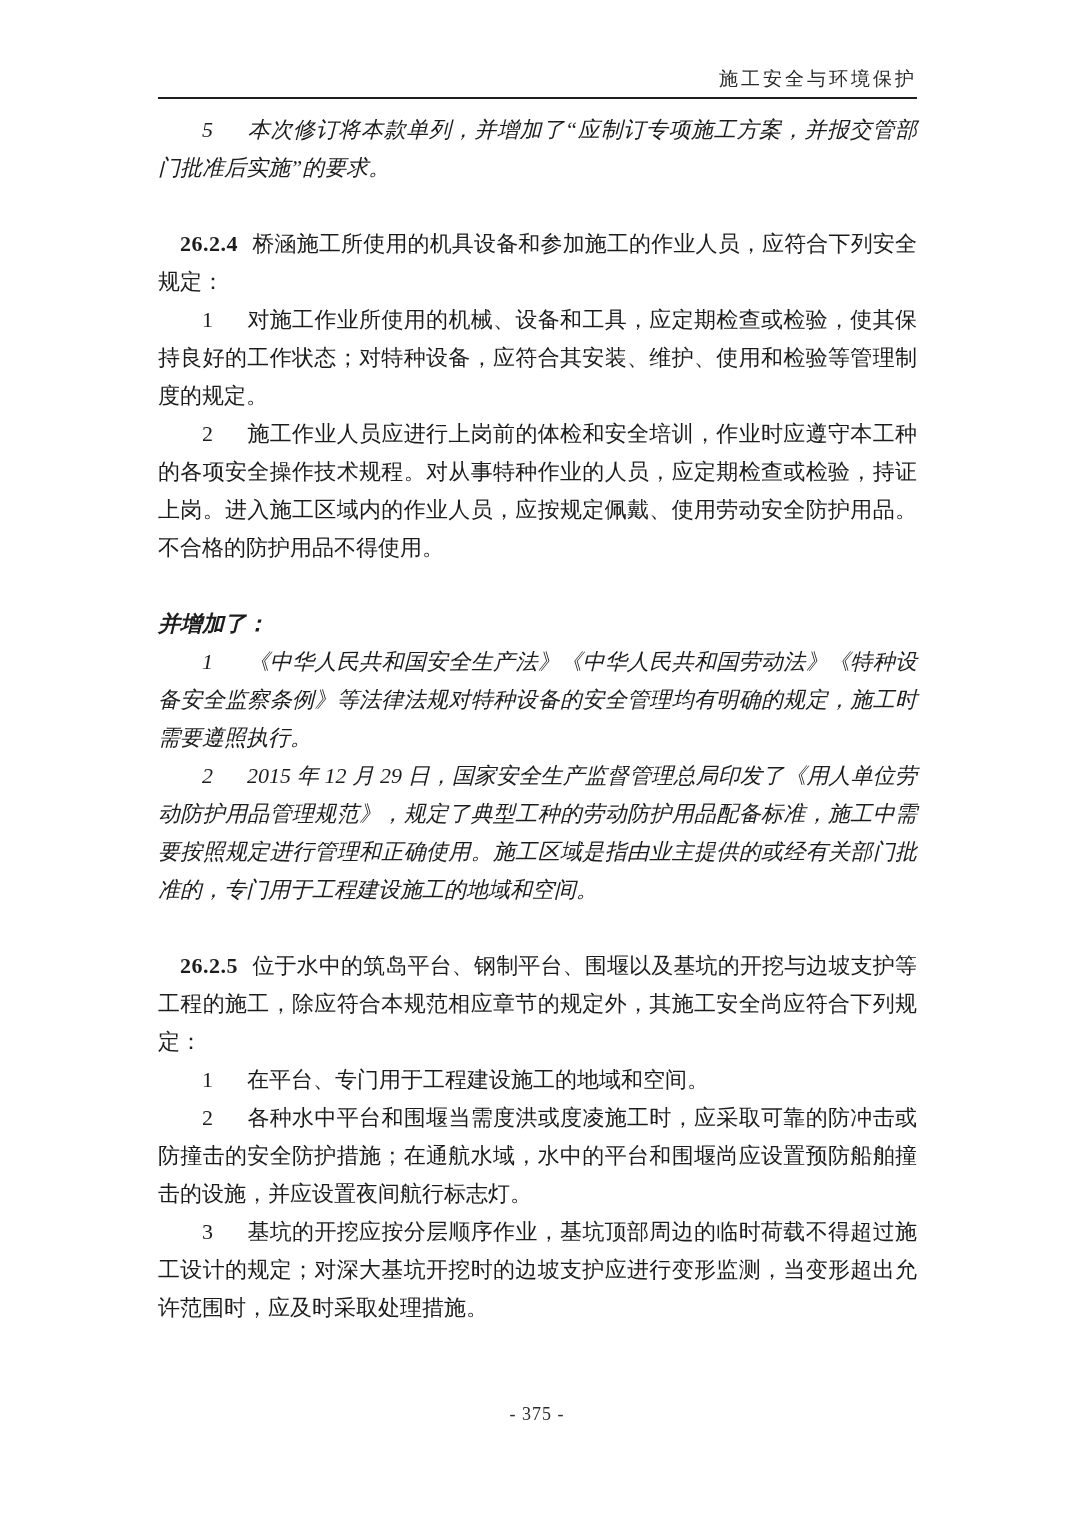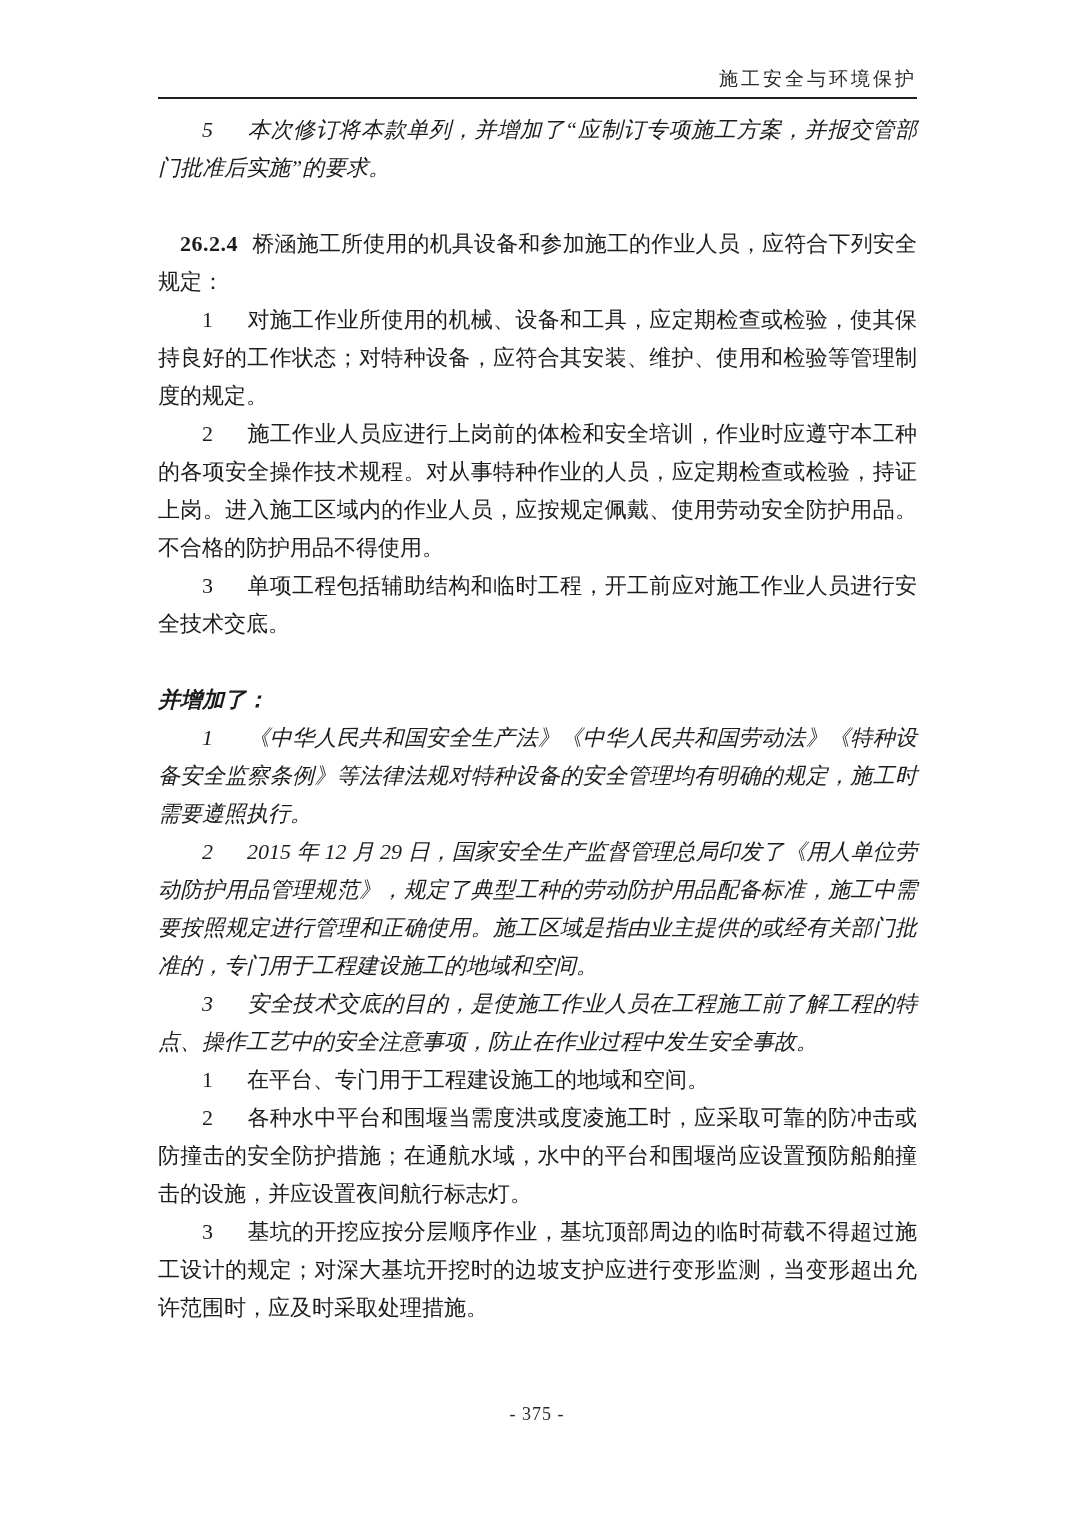--- a/index.html
+++ b/index.html
@@ -103,30 +103,29 @@
     <div class="doc-main">
 
       <p class="kai-item"><span class="num item-num-gap">5</span><span>本次修订将本款单列，并增加了“应制订专项施工方案，并报交管部门批准后实施”的要求。</span></p>
 
       <p class="section"><span class="sec-num">26.2.4</span><span>桥涵施工所使用的机具设备和参加施工的作业人员，应符合下列安全规定：</span></p>
 
       <p class="item"><span class="num item-num-gap">1</span><span>对施工作业所使用的机械、设备和工具，应定期检查或检验，使其保持良好的工作状态；对特种设备，应符合其安装、维护、使用和检验等管理制度的规定。</span></p>
 
       <p class="item"><span class="num item-num-gap">2</span><span>施工作业人员应进行上岗前的体检和安全培训，作业时应遵守本工种的各项安全操作技术规程。对从事特种作业的人员，应定期检查或检验，持证上岗。进入施工区域内的作业人员，应按规定佩戴、使用劳动安全防护用品。不合格的防护用品不得使用。</span></p>
 
-      <p class="item"><span class="num item-num-gap">3</span><span>单项工程包括辅助结构和临时工程，开工前应对施工作业人员进行安全技术交底。</span></p>
 
       <p class="subhead"><span>并增加了：</span></p>
 
       <p class="kai-item"><span class="num item-num-gap">1</span><span>《中华人民共和国安全生产法》《中华人民共和国劳动法》《特种设备安全监察条例》等法律法规对特种设备的安全管理均有明确的规定，施工时需要遵照执行。</span></p>
 
       <p class="kai-item"><span class="num item-num-gap">2</span><span>2015 年 12 月 29 日，国家安全生产监督管理总局印发了《用人单位劳动防护用品管理规范》，规定了典型工种的劳动防护用品配备标准，施工中需要按照规定进行管理和正确使用。施工区域是指由业主提供的或经有关部门批准的，专门用于工程建设施工的地域和空间。</span></p>
 
-      <p class="kai-item"><span class="num item-num-gap">3</span><span>安全技术交底的目的，是使施工作业人员在工程施工前了解工程的特点、操作工艺中的安全注意事项，防止在作业过程中发生安全事故。</span></p>
 
+      <p class="section"><span class="sec-num">26.2.5</span><span>位于水中的筑岛平台、钢制平台、围堰以及基坑的开挖与边坡支护等工程的施工，除应符合本规范相应章节的规定外，其施工安全尚应符合下列规定：</span></p>
 
       <p class="item"><span class="num item-num-gap">1</span><span>在平台、专门用于工程建设施工的地域和空间。</span></p>
 
       <p class="item"><span class="num item-num-gap">2</span><span>各种水中平台和围堰当需度洪或度凌施工时，应采取可靠的防冲击或防撞击的安全防护措施；在通航水域，水中的平台和围堰尚应设置预防船舶撞击的设施，并应设置夜间航行标志灯。</span></p>
 
       <p class="item"><span class="num item-num-gap">3</span><span>基坑的开挖应按分层顺序作业，基坑顶部周边的临时荷载不得超过施工设计的规定；对深大基坑开挖时的边坡支护应进行变形监测，当变形超出允许范围时，应及时采取处理措施。</span></p>
 
     </div>
   </div>
 

